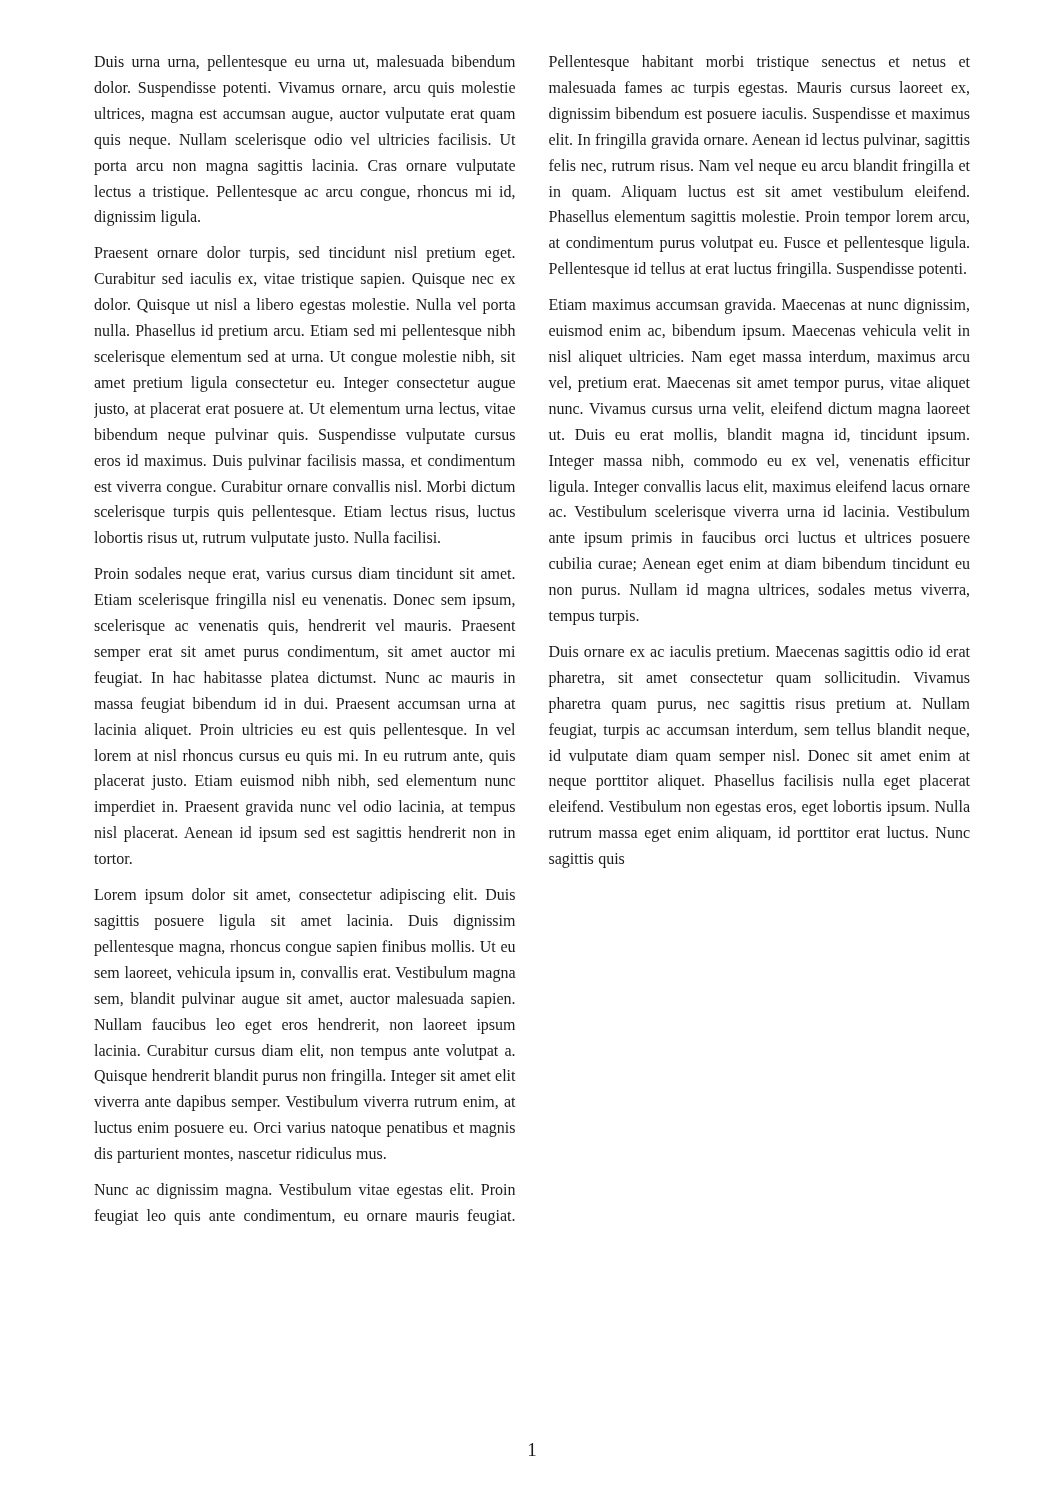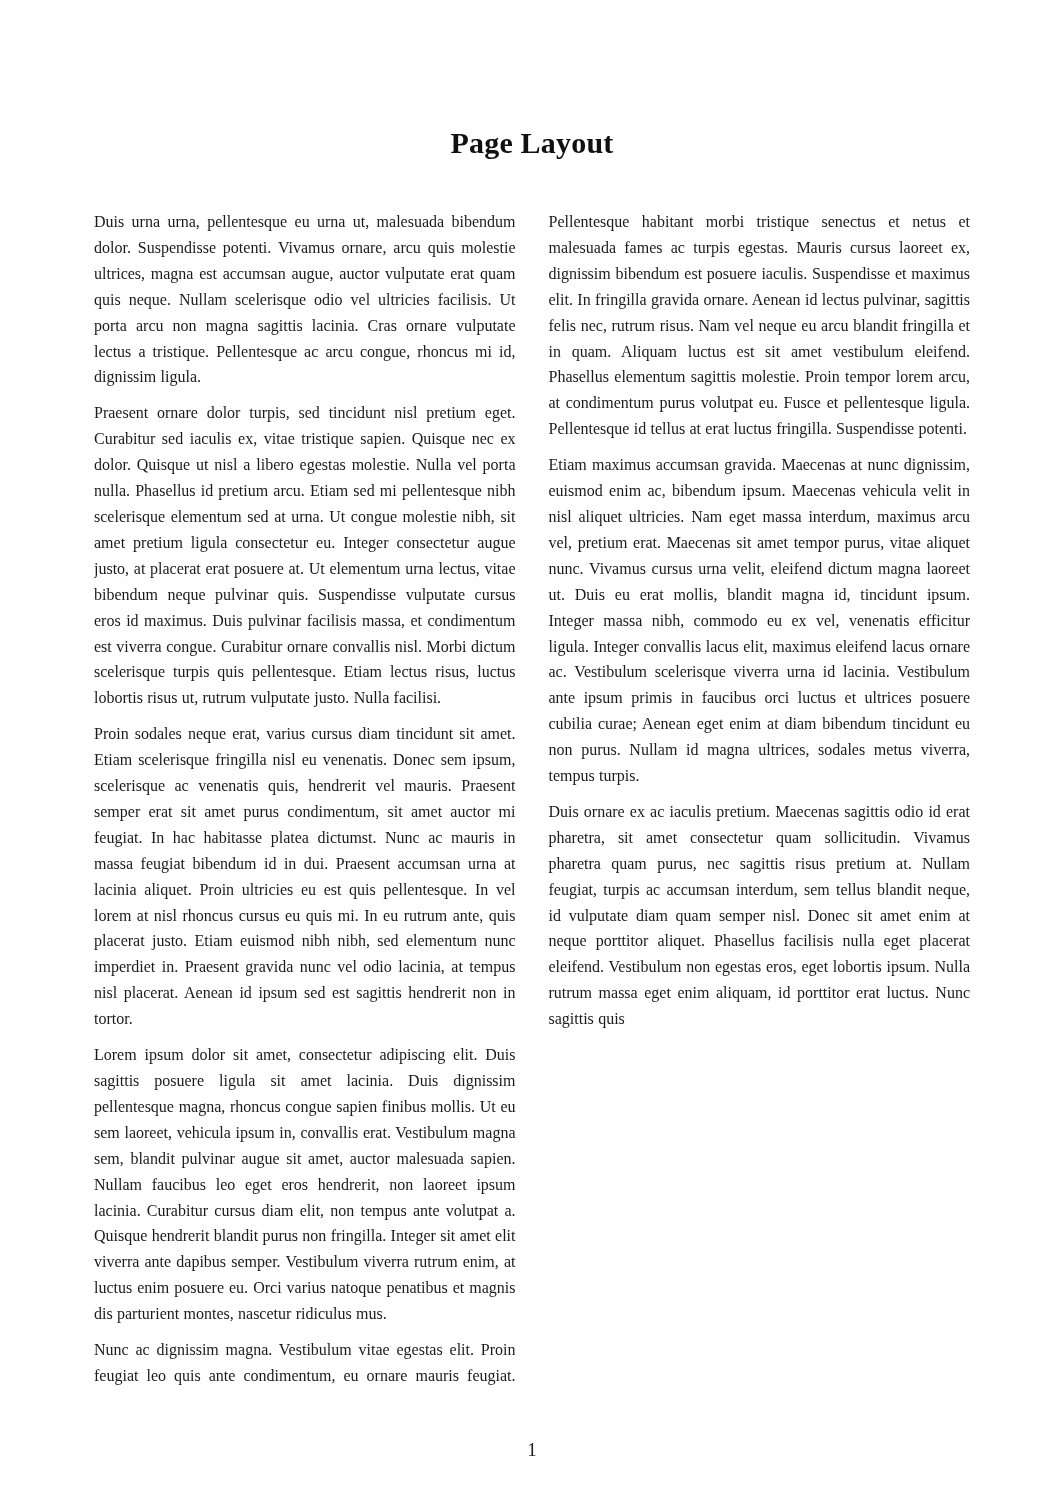--- a/index.html
+++ b/index.html
@@ -50,21 +50,20 @@
       bottom: 46px;
       text-align: center;
       font-size: 19px;
       color: #1a1a1a;
     }
   </style>
 </head>
 <body>
 
 <div class="page">
-  <h1 class="page-title">Page Layout</h1>
 
   <div class="body-columns">
     <p>Duis urna urna, pellentesque eu urna ut, malesuada bibendum dolor. Suspendisse potenti. Vivamus ornare, arcu quis molestie ultrices, magna est accumsan augue, auctor vulputate erat quam quis neque. Nullam scelerisque odio vel ultricies facilisis. Ut porta arcu non magna sagittis lacinia. Cras ornare vulputate lectus a tristique. Pellentesque ac arcu congue, rhoncus mi id, dignissim ligula.</p>
     <p>Praesent ornare dolor turpis, sed tincidunt nisl pretium eget. Curabitur sed iaculis ex, vitae tristique sapien. Quisque nec ex dolor. Quisque ut nisl a libero egestas molestie. Nulla vel porta nulla. Phasellus id pretium arcu. Etiam sed mi pellentesque nibh scelerisque elementum sed at urna. Ut congue molestie nibh, sit amet pretium ligula consectetur eu. Integer consectetur augue justo, at placerat erat posuere at. Ut elementum urna lectus, vitae bibendum neque pulvinar quis. Suspendisse vulputate cursus eros id maximus. Duis pulvinar facilisis massa, et condimentum est viverra congue. Curabitur ornare convallis nisl. Morbi dictum scelerisque turpis quis pellentesque. Etiam lectus risus, luctus lobortis risus ut, rutrum vulputate justo. Nulla facilisi.</p>
     <p>Proin sodales neque erat, varius cursus diam tincidunt sit amet. Etiam scelerisque fringilla nisl eu venenatis. Donec sem ipsum, scelerisque ac venenatis quis, hendrerit vel mauris. Praesent semper erat sit amet purus condimentum, sit amet auctor mi feugiat. In hac habitasse platea dictumst. Nunc ac mauris in massa feugiat bibendum id in dui. Praesent accumsan urna at lacinia aliquet. Proin ultricies eu est quis pellentesque. In vel lorem at nisl rhoncus cursus eu quis mi. In eu rutrum ante, quis placerat justo. Etiam euismod nibh nibh, sed elementum nunc imperdiet in. Praesent gravida nunc vel odio lacinia, at tempus nisl placerat. Aenean id ipsum sed est sagittis hendrerit non in tortor.</p>
     <p>Lorem ipsum dolor sit amet, consectetur adipiscing elit. Duis sagittis posuere ligula sit amet lacinia. Duis dignissim pellentesque magna, rhoncus congue sapien finibus mollis. Ut eu sem laoreet, vehicula ipsum in, convallis erat. Vestibulum magna sem, blandit pulvinar augue sit amet, auctor malesuada sapien. Nullam faucibus leo eget eros hendrerit, non laoreet ipsum lacinia. Curabitur cursus diam elit, non tempus ante volutpat a. Quisque hendrerit blandit purus non fringilla. Integer sit amet elit viverra ante dapibus semper. Vestibulum viverra rutrum enim, at luctus enim posuere eu. Orci varius natoque penatibus et magnis dis parturient montes, nascetur ridiculus mus.</p>
     <p>Nunc ac dignissim magna. Vestibulum vitae egestas elit. Proin feugiat leo quis ante condimentum, eu ornare mauris feugiat. Pellentesque habitant morbi tristique senectus et netus et malesuada fames ac turpis egestas. Mauris cursus laoreet ex, dignissim bibendum est posuere iaculis. Suspendisse et maximus elit. In fringilla gravida ornare. Aenean id lectus pulvinar, sagittis felis nec, rutrum risus. Nam vel neque eu arcu blandit fringilla et in quam. Aliquam luctus est sit amet vestibulum eleifend. Phasellus elementum sagittis molestie. Proin tempor lorem arcu, at condimentum purus volutpat eu. Fusce et pellentesque ligula. Pellentesque id tellus at erat luctus fringilla. Suspendisse potenti.</p>
     <p>Etiam maximus accumsan gravida. Maecenas at nunc dignissim, euismod enim ac, bibendum ipsum. Maecenas vehicula velit in nisl aliquet ultricies. Nam eget massa interdum, maximus arcu vel, pretium erat. Maecenas sit amet tempor purus, vitae aliquet nunc. Vivamus cursus urna velit, eleifend dictum magna laoreet ut. Duis eu erat mollis, blandit magna id, tincidunt ipsum. Integer massa nibh, commodo eu ex vel, venenatis efficitur ligula. Integer convallis lacus elit, maximus eleifend lacus ornare ac. Vestibulum scelerisque viverra urna id lacinia. Vestibulum ante ipsum primis in faucibus orci luctus et ultrices posuere cubilia curae; Aenean eget enim at diam bibendum tincidunt eu non purus. Nullam id magna ultrices, sodales metus viverra, tempus turpis.</p>
     <p>Duis ornare ex ac iaculis pretium. Maecenas sagittis odio id erat pharetra, sit amet consectetur quam sollicitudin. Vivamus pharetra quam purus, nec sagittis risus pretium at. Nullam feugiat, turpis ac accumsan interdum, sem tellus blandit neque, id vulputate diam quam semper nisl. Donec sit amet enim at neque porttitor aliquet. Phasellus facilisis nulla eget placerat eleifend. Vestibulum non egestas eros, eget lobortis ipsum. Nulla rutrum massa eget enim aliquam, id porttitor erat luctus. Nunc sagittis quis</p>
   </div>

